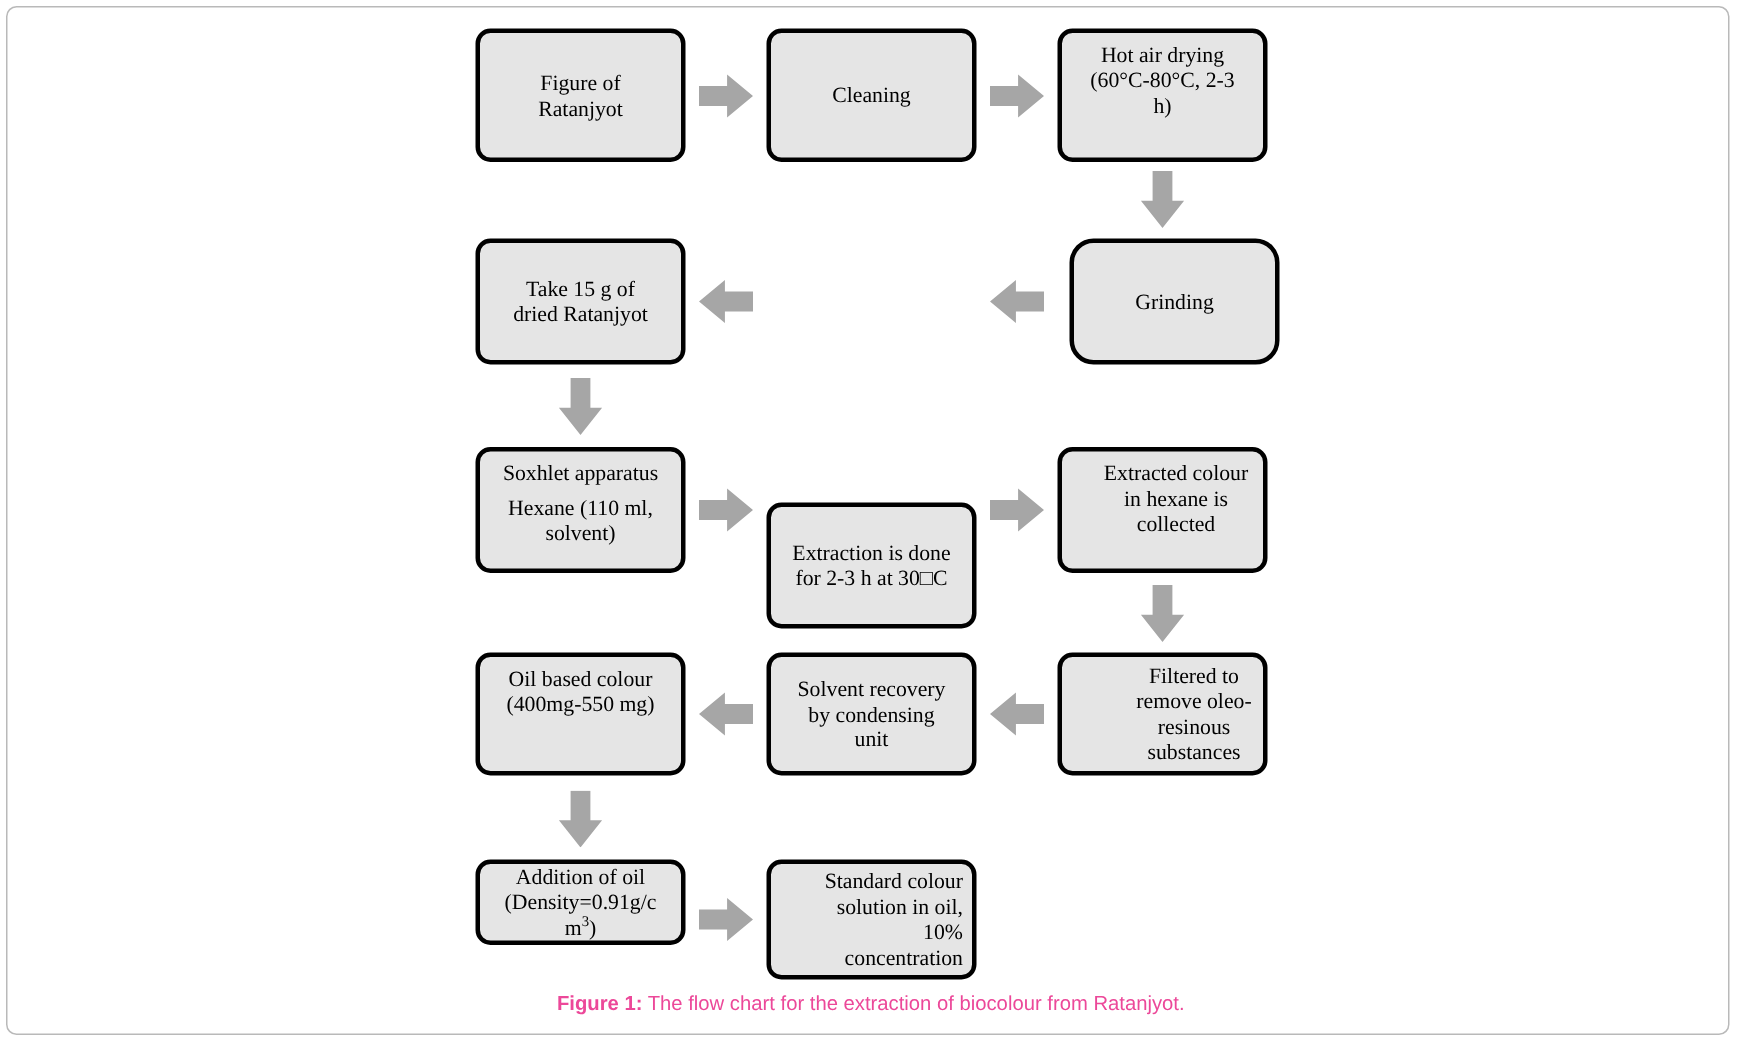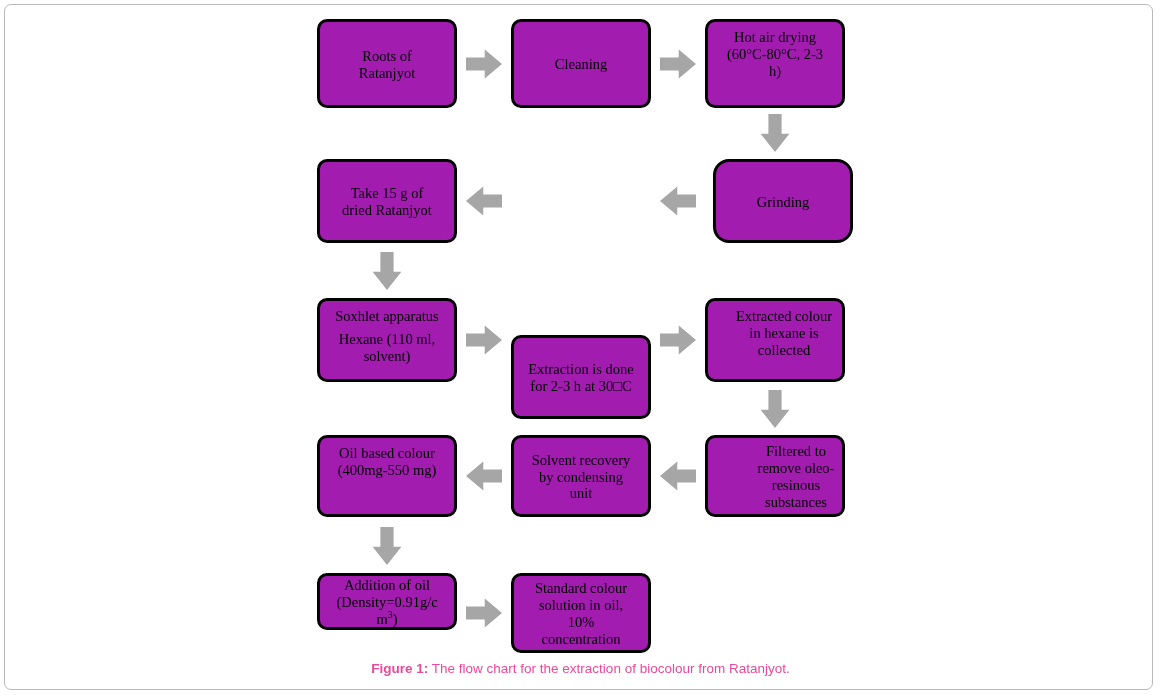--- a/index.html
+++ b/index.html
@@ -34,21 +34,21 @@
     width: 1161px;
     height: 700px;
   }
 
   
   .node {
     position: absolute;
     box-sizing: border-box;
     border: 3px solid #000000;
     border-radius: 10px;
-    background: #a21caf;
+    background: #e5e5e5;
     color: #000000;
     font-family: "Liberation Serif", "DejaVu Serif", serif;
     font-size: 14.5px;
     line-height: 1.16;
     text-align: center;
     padding: 7px 6px 5px 6px;
     display: flex;
     flex-direction: column;
     justify-content: flex-start;
     align-items: center;
@@ -98,21 +98,21 @@
   sup { font-size: 0.68em; vertical-align: super; line-height: 0; }
 </style>
 </head>
 <body>
 
 <div id="page"></div>
 
 <div id="canvas">
 
   <div class="node vcenter" style="left:317px; top:19px; width:140px; height:89px;">
-    <span class="txt">Roots of
+    <span class="txt">Figure of
 Ratanjyot</span>
   </div>
 
   <div class="arrow right" style="left:466px; top:49px; width:36px; height:30px;"></div>
 
   <div class="node vcenter" style="left:511px; top:19px; width:140px; height:89px;">
     <span class="txt">Cleaning</span>
   </div>
 
   <div class="arrow right" style="left:660px; top:49px; width:36px; height:30px;"></div>
@@ -189,21 +189,21 @@
   <div class="arrow down" style="left:372px; top:527px; width:30px; height:38px;"></div>
 
   <div class="node vcenter" style="left:317px; top:573px; width:140px; height:57px;">
     <span class="txt"><span>Addition of oil
 (Density=0.91g/c
 m</span><sup>3</sup><span>)</span></span>
   </div>
 
   <div class="arrow right" style="left:466px; top:598px; width:36px; height:30px;"></div>
 
-  <div class="node vcenter" style="left:511px; top:573px; width:140px; height:80px;">
+  <div class="node vcenter" style="left:511px; top:573px; width:140px; height:80px;text-align:right;">
     <span class="txt">Standard colour
 solution in oil,
 10%
 concentration</span>
   </div>
 
 </div>
 
 <div id="caption">
   <span class="cap-label">Figure 1:</span><span> The flow chart for the extraction of biocolour from Ratanjyot.</span>

